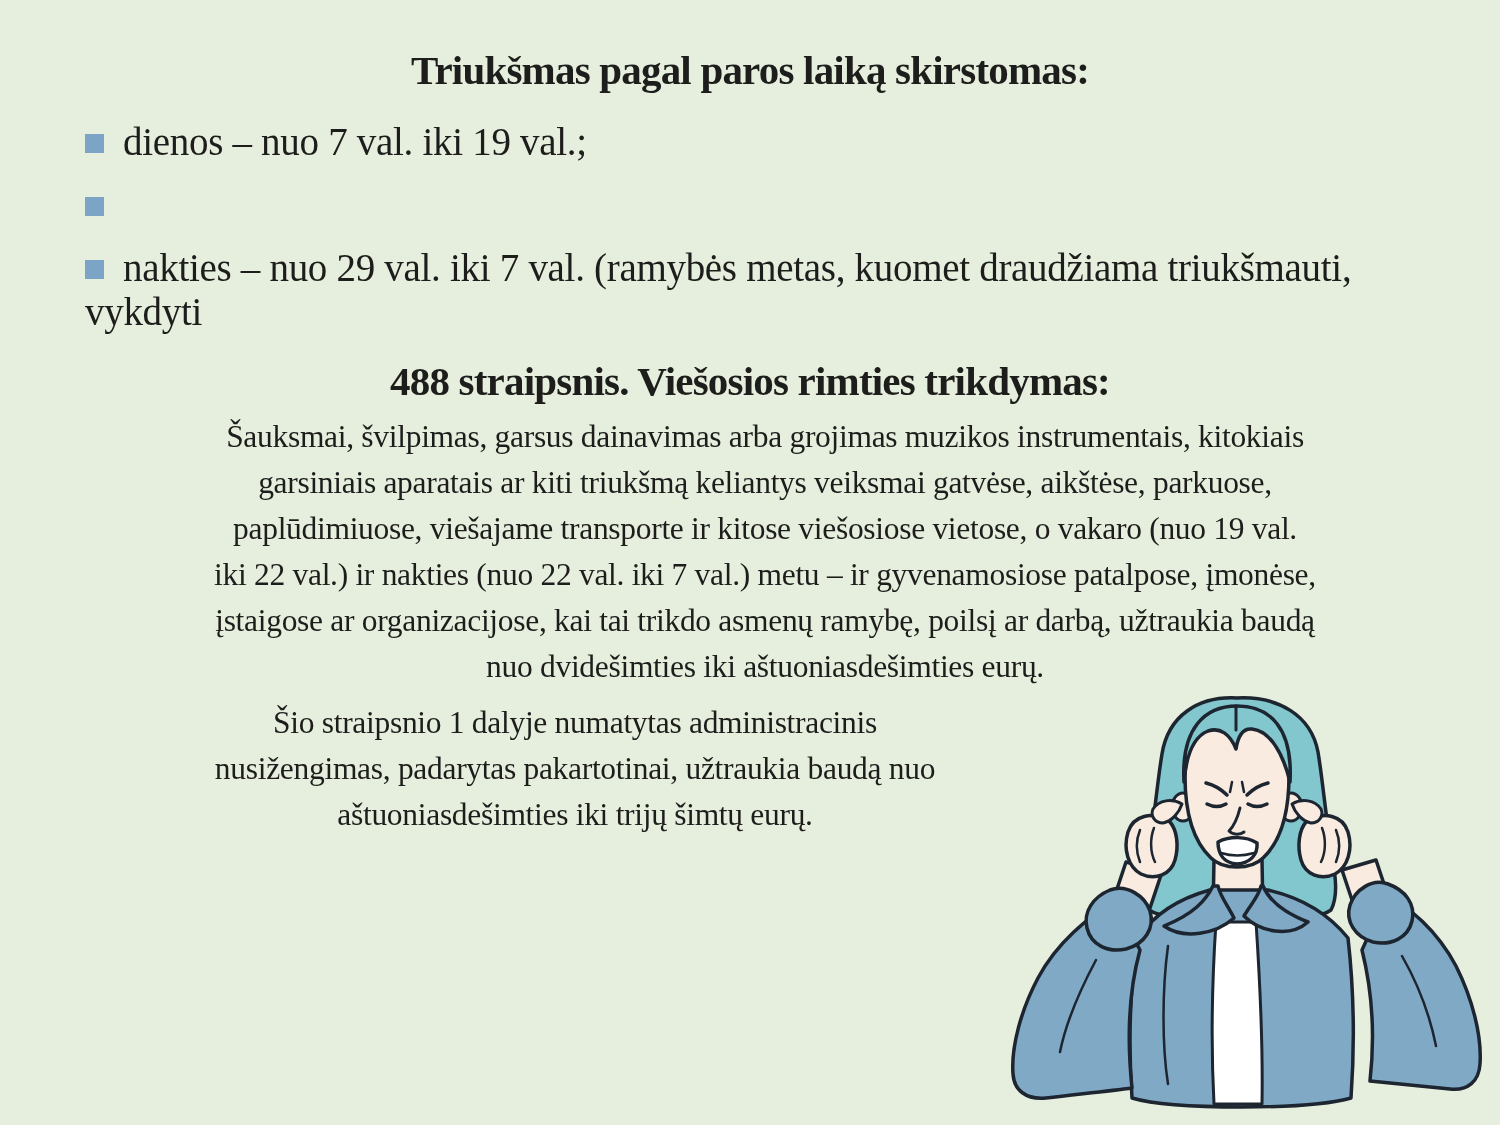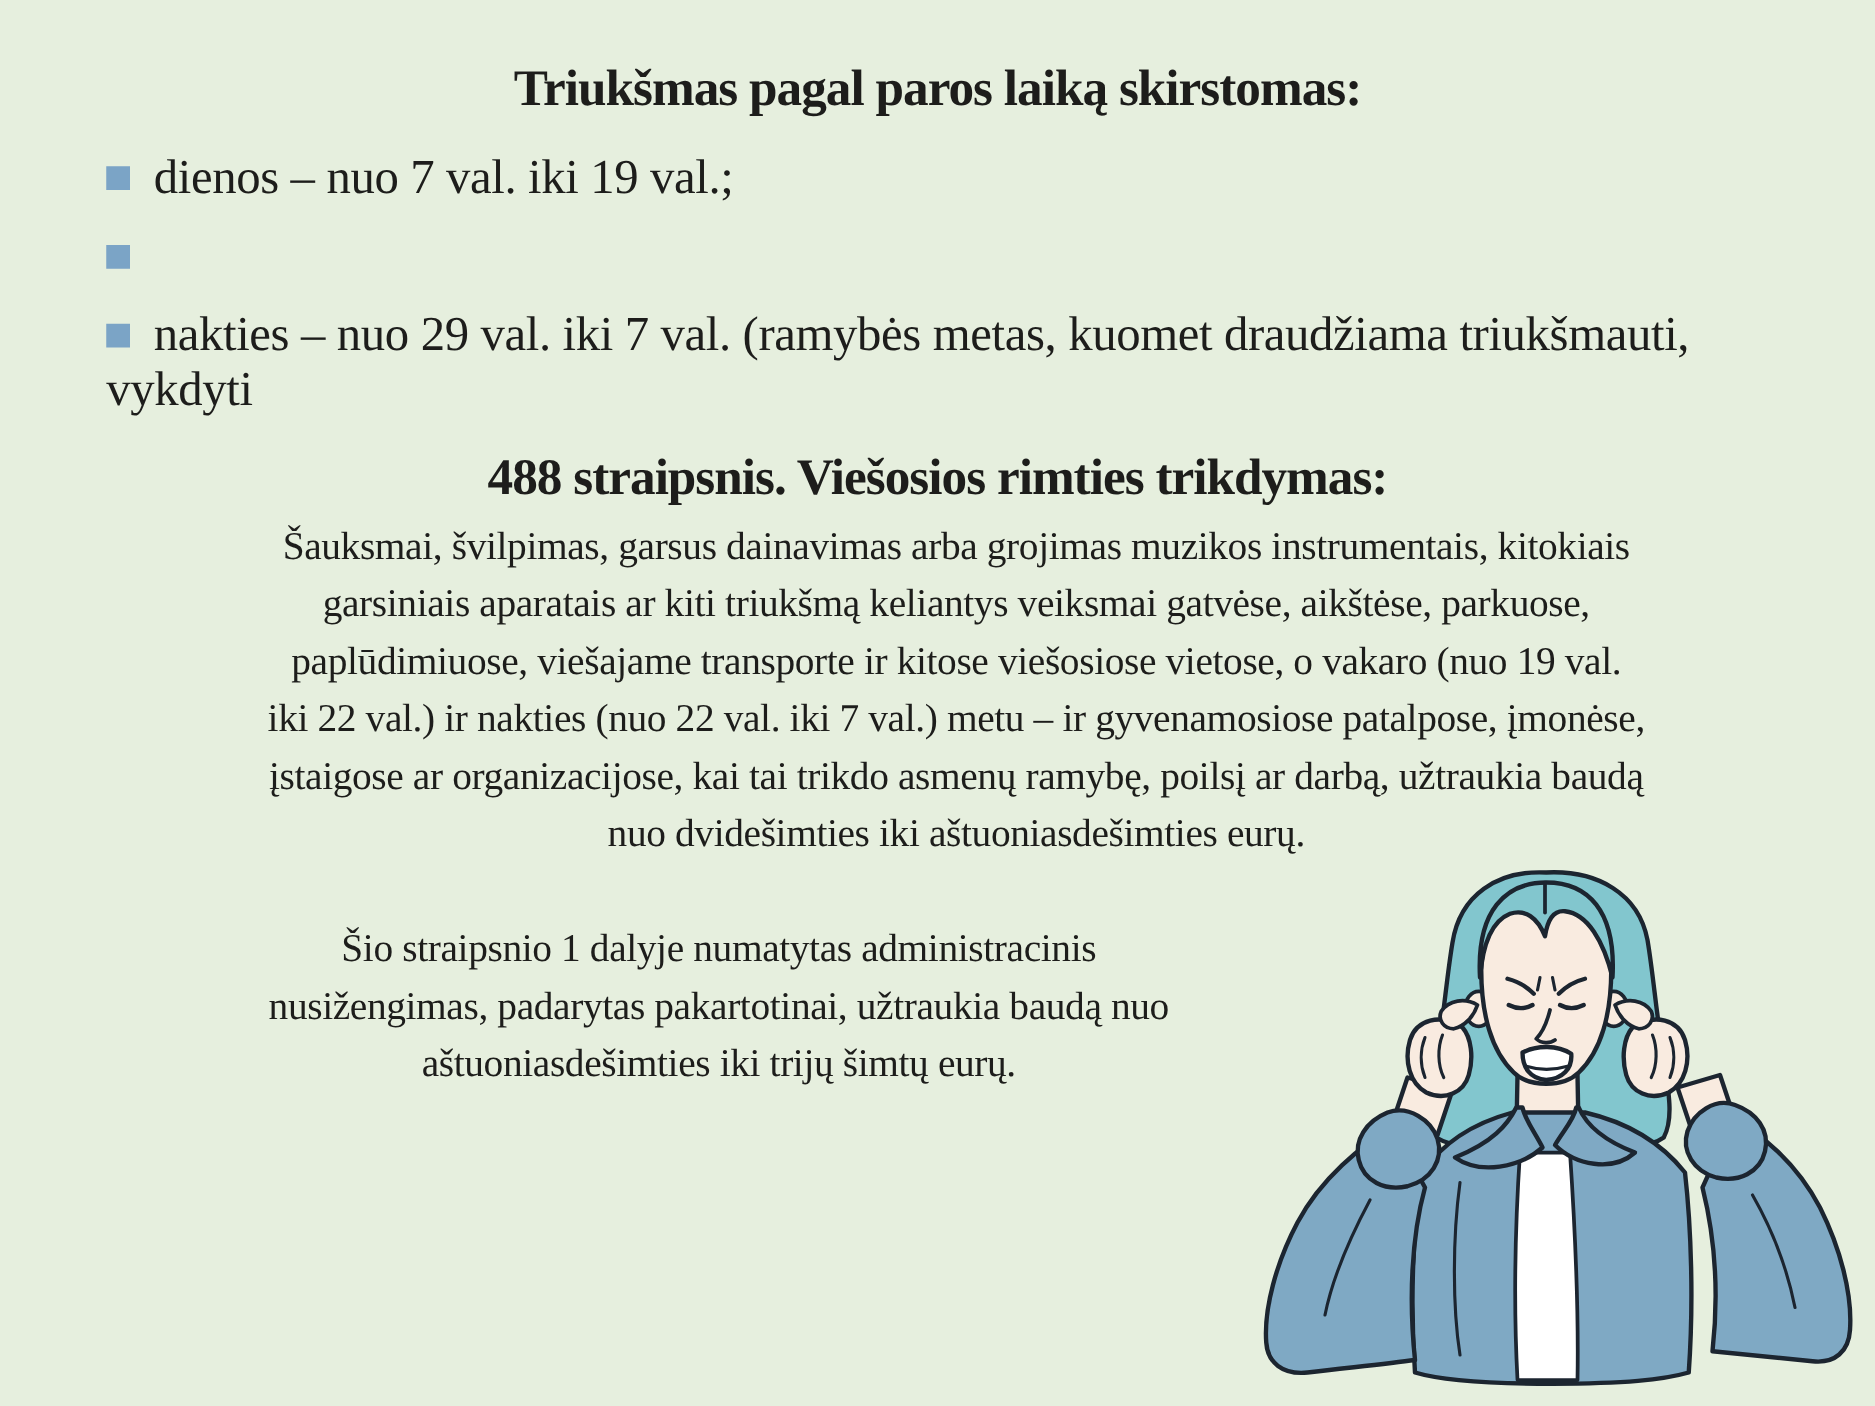--- a/index.html
+++ b/index.html
@@ -32,21 +32,21 @@
     transform:translateY(-2px);
   }
   .bullet-wrap { line-height:46px; }
   .para {
     position:absolute; left:85px;
     font-size:31.5px; line-height:46px; letter-spacing:-0.3px;
     white-space:pre-line;
     text-align:center;
   }
   .para1 { top:414px; width:1360px; }
-  .para2 { top:736px; width:980px; }
+  .para2 { top:700px; width:980px; }
   .para3 { top:855px; width:980px; }
   .illustration {
     position:absolute; left:1000px; top:660px;
     width:500px; height:465px;
   }
   .illustration svg { display:block; width:100%; height:100%; }
 </style>
 </head>
 <body>
 

